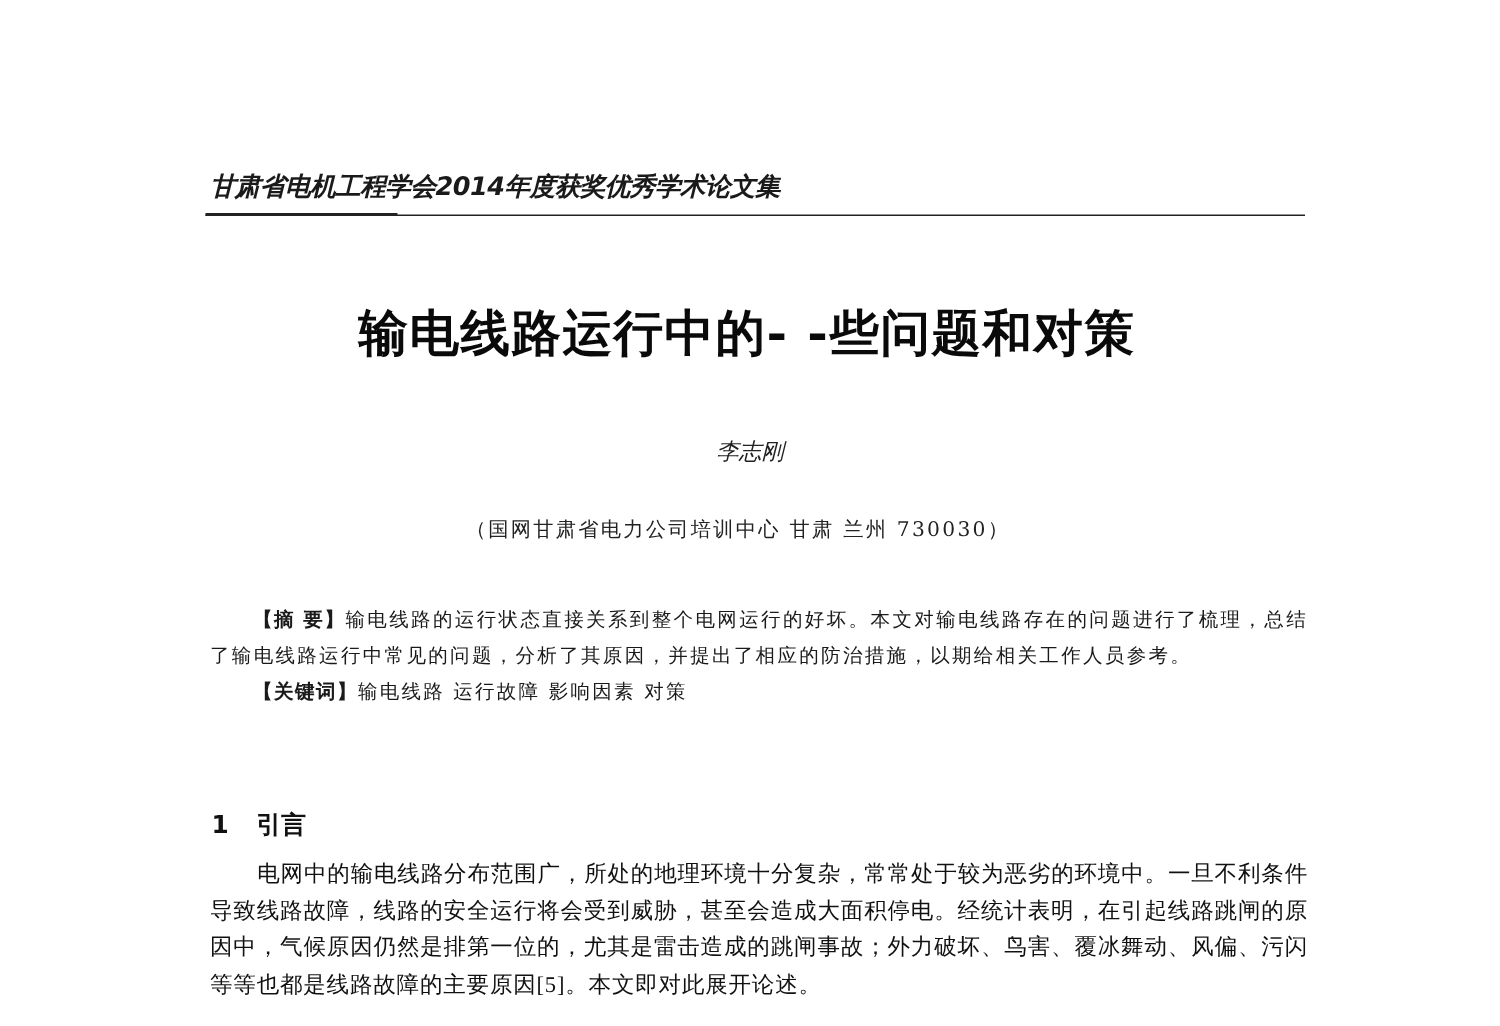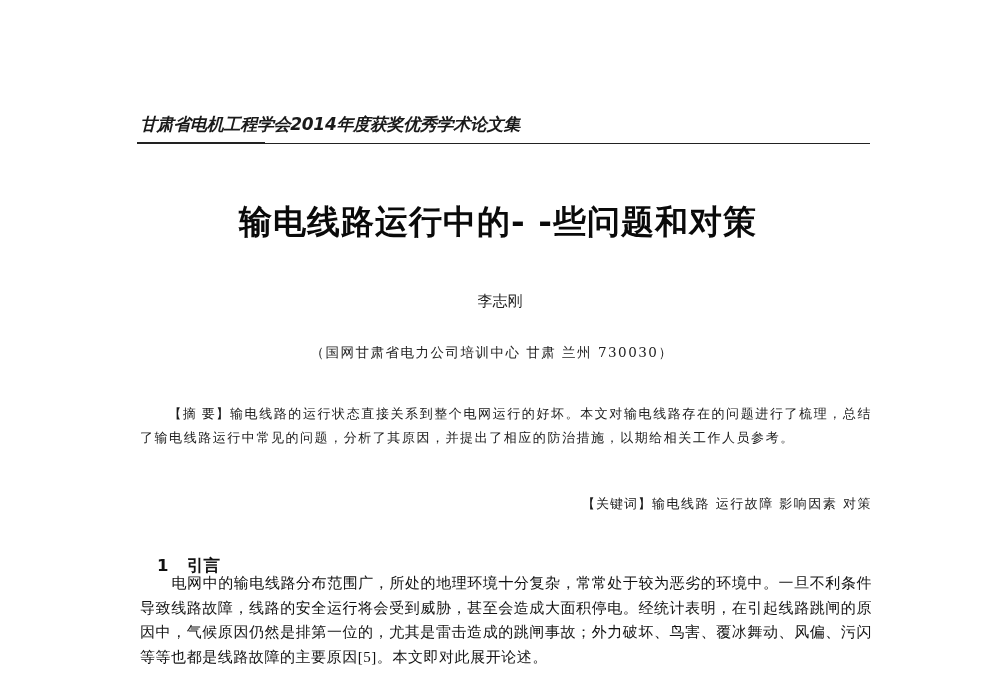--- a/index.html
+++ b/index.html
@@ -55,20 +55,21 @@
       color: #0a0a0a;
     }
     .author {
       position: absolute;
       left: 0;
       width: 1000px;
       top: 292px;
       text-align: center;
       font-size: 15px;
       color: #222;
+      font-style: italic;
     }
     .affiliation {
       position: absolute;
       left: 0;
       width: 984px;
       top: 344px;
       text-align: center;
       font-size: 13.5px;
       letter-spacing: 1.5px;
       color: #222;
@@ -81,32 +82,31 @@
       font-size: 13px;
       line-height: 24px;
       letter-spacing: 1.55px;
       text-indent: 2.2em;
       text-align: justify;
       color: #1a1a1a;
     }
     .keywords {
       position: absolute;
       left: 140px;
-      top: 492px;
+      top: 450px;
       width: 732px;
       font-size: 13px;
       line-height: 24px;
       letter-spacing: 1.5px;
       text-indent: 2.2em;
       color: #1a1a1a;
-      text-align: right;
     }
     .tag {
       font-family: "DejaVu Sans", "Liberation Sans", sans-serif;
-      font-weight: normal;
+      font-weight: bold;
       letter-spacing: 1px;
     }
     .section-heading {
       position: absolute;
       left: 141px;
       top: 539px;
       font-family: "DejaVu Sans", "Liberation Sans", sans-serif;
       font-size: 16.5px;
       font-weight: bold;
       color: #111;
@@ -141,17 +141,17 @@
   <h1 class="paper-title" style="margin:0;">输电线路运行中的- -些问题和对策</h1>
 
   <div class="author">李志刚</div>
 
   <div class="affiliation">（国网甘肃省电力公司培训中心  甘肃 兰州  730030）</div>
 
   <div class="abstract"><span class="tag">【摘  要】</span><span>输电线路的运行状态直接关系到整个电网运行的好坏。本文对输电线路存在的问题进行了梳理，总结了输电线路运行中常见的问题，分析了其原因，并提出了相应的防治措施，以期给相关工作人员参考。</span></div>
 
   <div class="keywords"><span class="tag">【关键词】</span><span>输电线路  运行故障  影响因素  对策</span></div>
 
-  <h2 class="section-heading" style="margin:16px;"><span class="num">1</span><span>引言</span></h2>
+  <h2 class="section-heading" style="margin:0;"><span class="num">1</span><span>引言</span></h2>
 
   <p class="body-text" style="margin:0;">电网中的输电线路分布范围广，所处的地理环境十分复杂，常常处于较为恶劣的环境中。一旦不利条件导致线路故障，线路的安全运行将会受到威胁，甚至会造成大面积停电。经统计表明，在引起线路跳闸的原因中，气候原因仍然是排第一位的，尤其是雷击造成的跳闸事故；外力破坏、鸟害、覆冰舞动、风偏、污闪等等也都是线路故障的主要原因[5]。本文即对此展开论述。</p>
 
 </div>
 
 </body></html>

